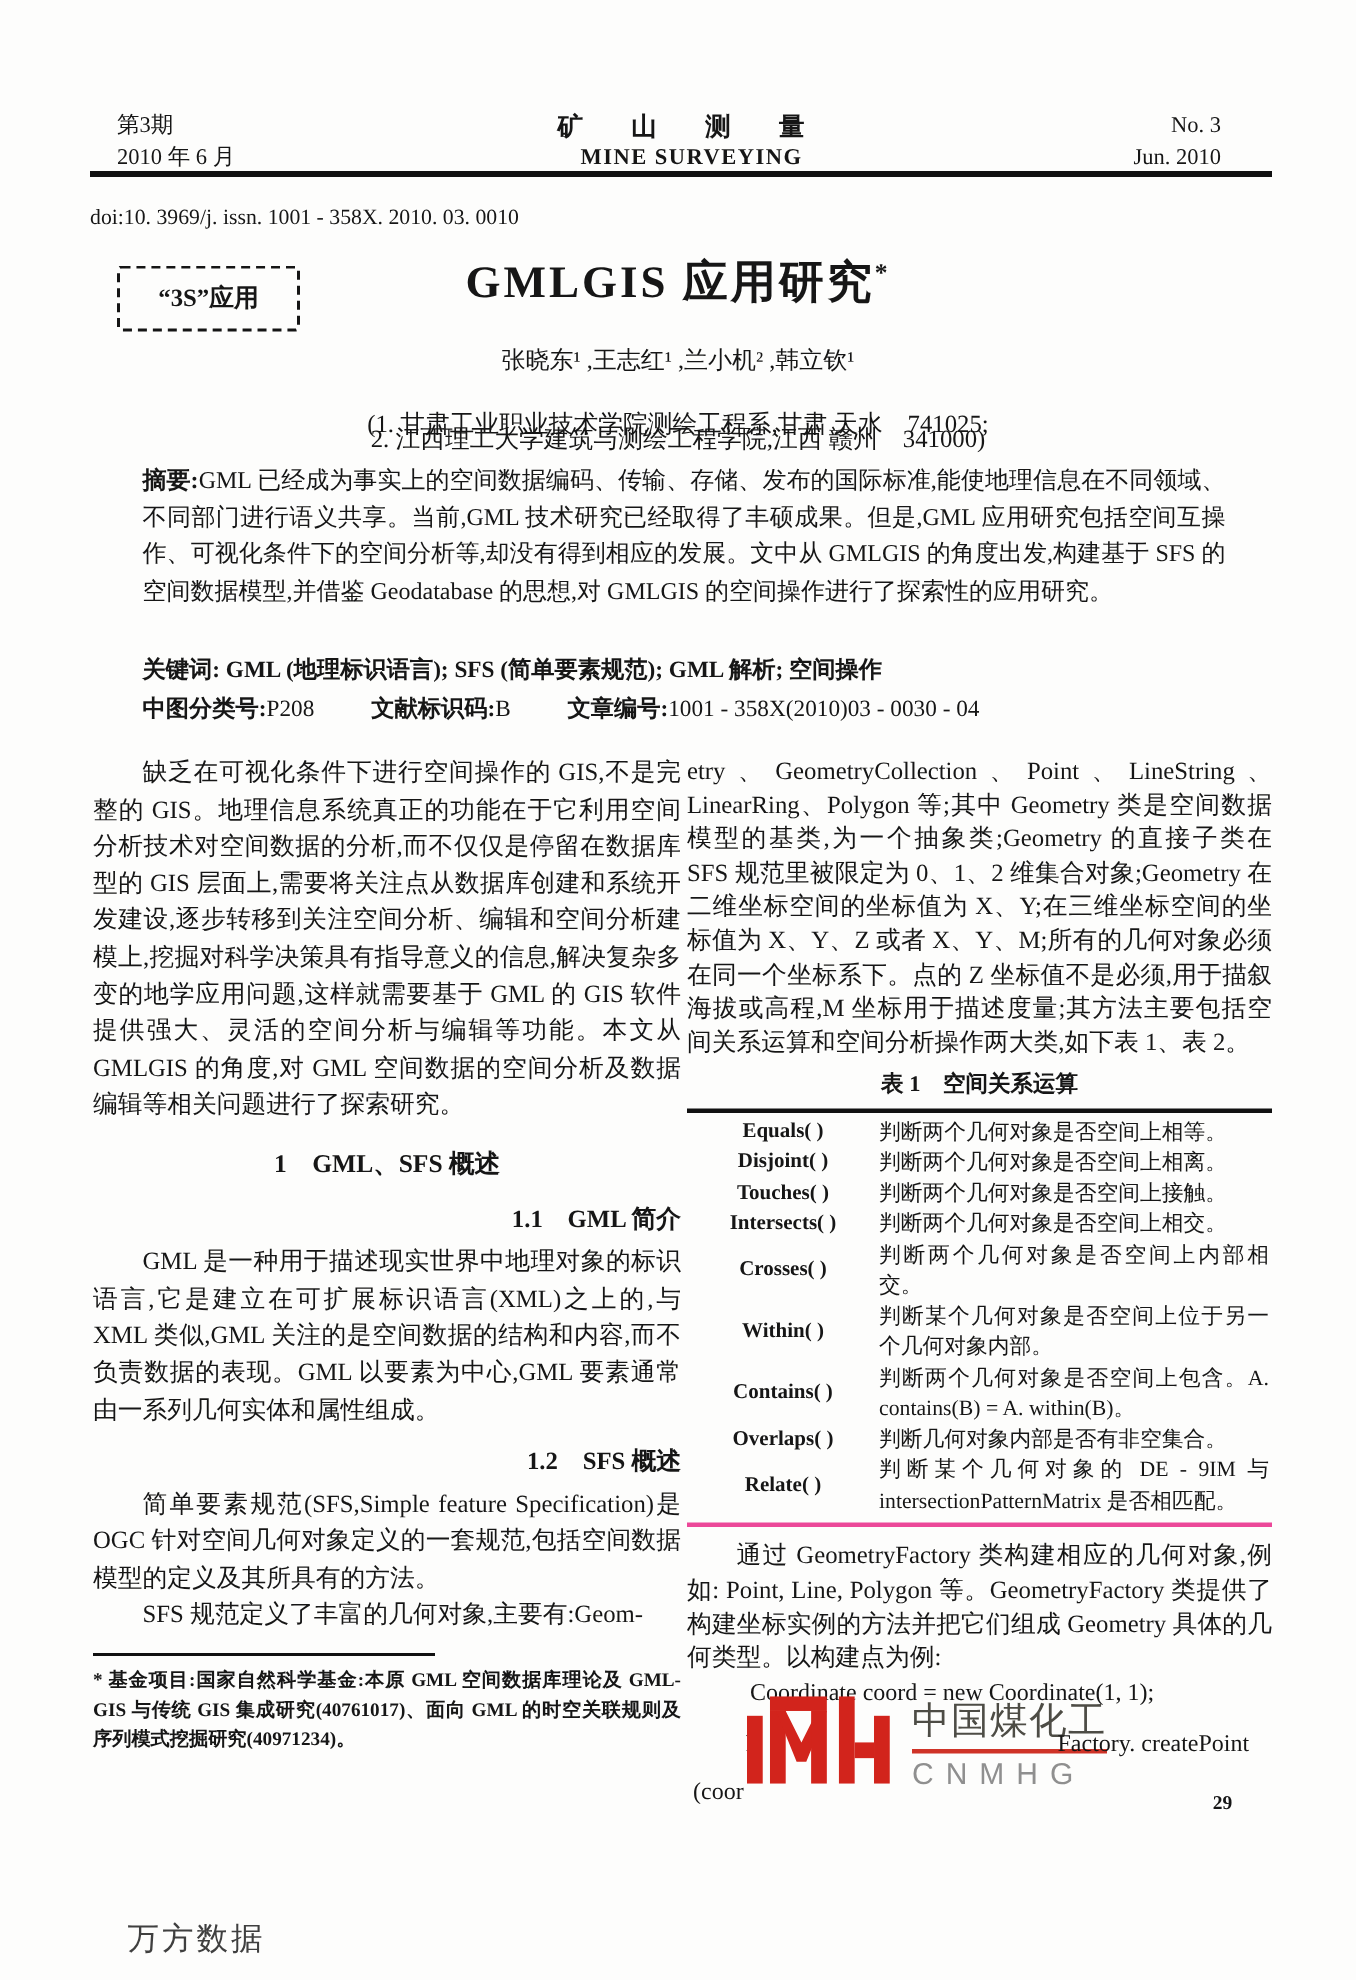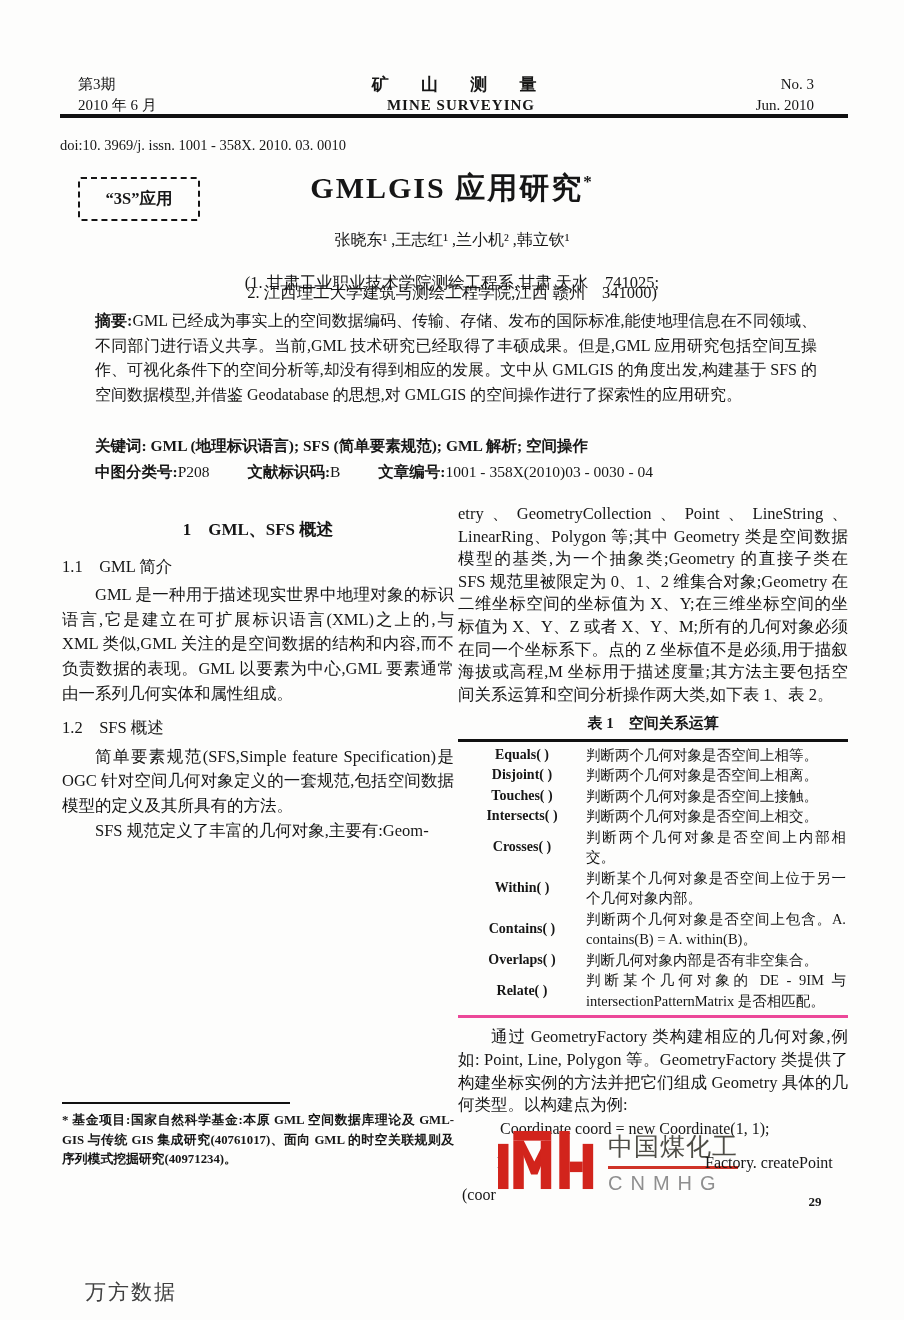--- a/index.html
+++ b/index.html
@@ -36,21 +36,21 @@
   .keywords{position:absolute;left:95px;top:436px;width:722px;font-size:15.5px;font-weight:bold;}
   .clcline{position:absolute;left:95px;top:462px;width:722px;font-size:15.5px;}
   .clcline .lbl{font-weight:bold;}
   .clcline .seg{margin-right:34px;}
   
   .col-left{position:absolute;left:62px;top:503px;width:392px;font-size:16.5px;line-height:24.6px;text-align:justify;}
   .col-right{position:absolute;left:458px;top:503px;width:390px;font-size:16.5px;line-height:22.6px;text-align:justify;}
   .para{text-indent:2em;margin:0;}
   .para.noindent{text-indent:0;}
   .h1{font-weight:bold;font-size:17px;margin:15px 0 12px 0;text-indent:0;text-align:center;}
-  .h2{font-weight:normal;font-size:16.5px;margin:10px 0 4px 0;text-indent:0;text-align:left;}
+  .h2{font-weight:bold;font-size:16.5px;margin:10px 0 4px 0;text-indent:0;text-align:right;}
   
   .tcaption{font-weight:bold;font-size:15px;text-align:center;margin:6px 0 4px 0;text-indent:0;}
   .t1{border-top:3px solid #111;border-bottom:3px solid #ec4899;padding:3px 0 4px 0;}
   .trow{display:flex;align-items:center;}
   .tname{width:128px;text-align:center;font-weight:600;font-size:14px;line-height:20.5px;flex:none;}
   .tdesc{flex:1;font-size:14.5px;line-height:20.5px;text-align:justify;padding-right:2px;}
   
   .code{margin:0;text-indent:0;text-align:left;padding-left:42px;font-size:16px;line-height:24px;}
   .codewrap{position:relative;height:78px;margin-top:3px;}
   .code-prefix{position:absolute;left:39px;top:8px;font-size:16px;}
@@ -112,20 +112,21 @@
     <span class="lbl">关键词:</span><span> GML (地理标识语言); SFS (简单要素规范); GML 解析; 空间操作</span>
   </div>
 
   <div class="clcline">
     <span class="seg"><span class="lbl">中图分类号:</span><span>P208</span></span>
     <span class="seg"><span class="lbl">文献标识码:</span><span>B</span></span>
     <span class="seg"><span class="lbl">文章编号:</span><span>1001 - 358X(2010)03 - 0030 - 04</span></span>
   </div>
 
   <div class="col-left">
+    <p class="para">缺乏在可视化条件下进行空间操作的 GIS,不是完整的 GIS。地理信息系统真正的功能在于它利用空间分析技术对空间数据的分析,而不仅仅是停留在数据库型的 GIS 层面上,需要将关注点从数据库创建和系统开发建设,逐步转移到关注空间分析、编辑和空间分析建模上,挖掘对科学决策具有指导意义的信息,解决复杂多变的地学应用问题,这样就需要基于 GML 的 GIS 软件提供强大、灵活的空间分析与编辑等功能。本文从 GMLGIS 的角度,对 GML 空间数据的空间分析及数据编辑等相关问题进行了探索研究。</p>
     <p class="h1">1　GML、SFS 概述</p>
     <p class="h2">1.1　GML 简介</p>
     <p class="para">GML 是一种用于描述现实世界中地理对象的标识语言,它是建立在可扩展标识语言(XML)之上的,与 XML 类似,GML 关注的是空间数据的结构和内容,而不负责数据的表现。GML 以要素为中心,GML 要素通常由一系列几何实体和属性组成。</p>
     <p class="h2">1.2　SFS 概述</p>
     <p class="para">简单要素规范(SFS,Simple feature Specification)是 OGC 针对空间几何对象定义的一套规范,包括空间数据模型的定义及其所具有的方法。</p>
     <p class="para">SFS 规范定义了丰富的几何对象,主要有:Geom-</p>
   </div>
 
   <div class="footnote">
     <div class="fn-rule"></div>

